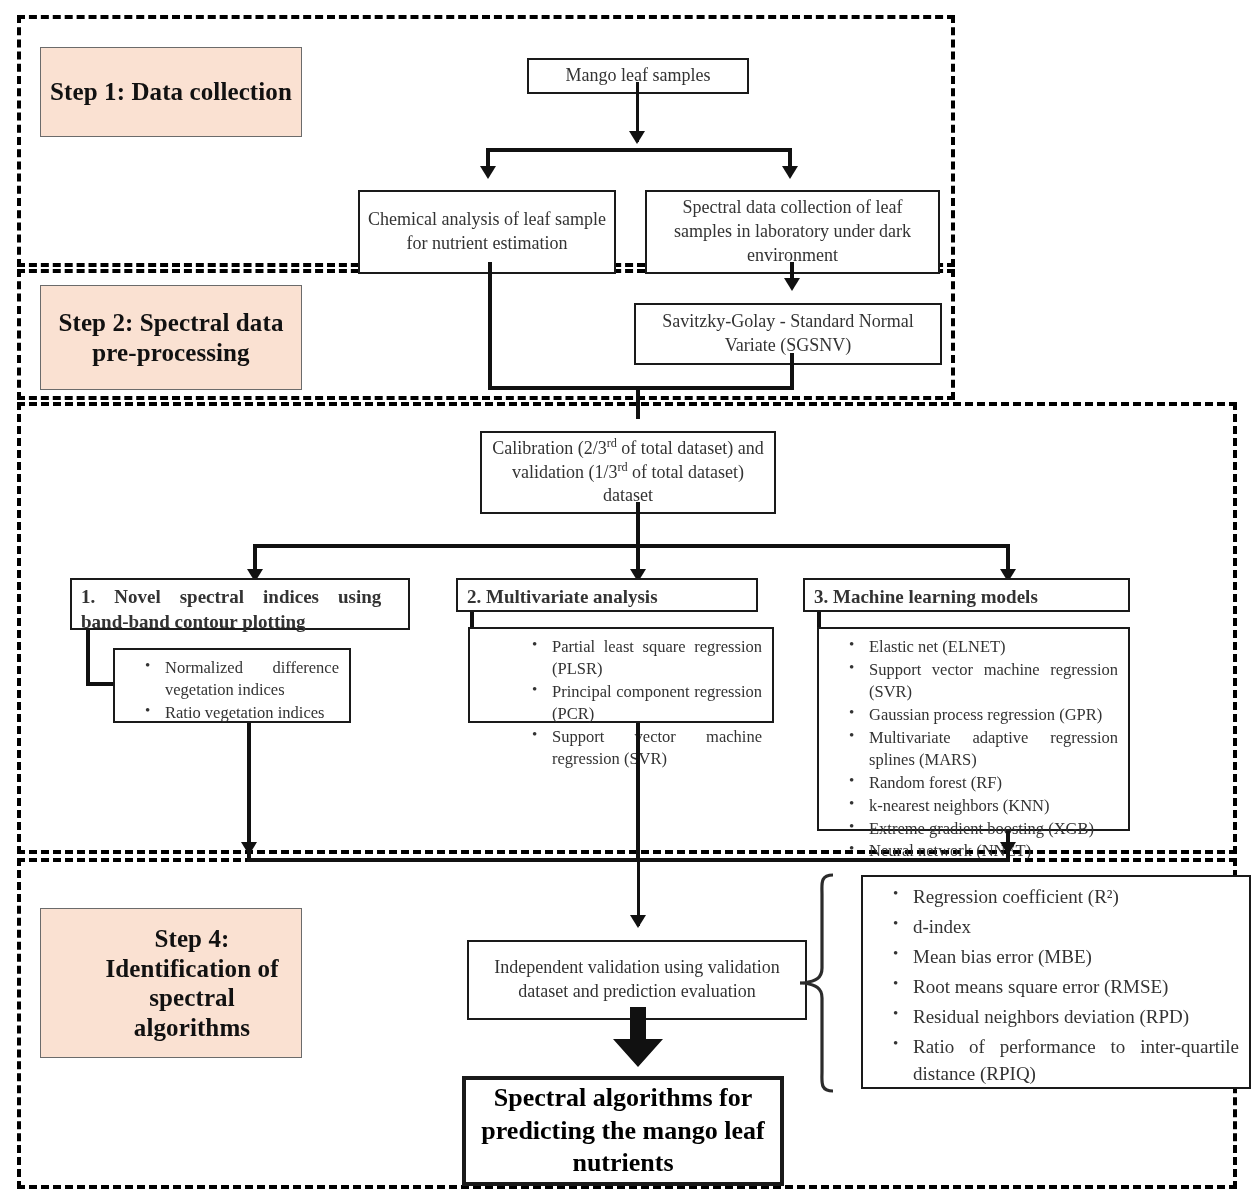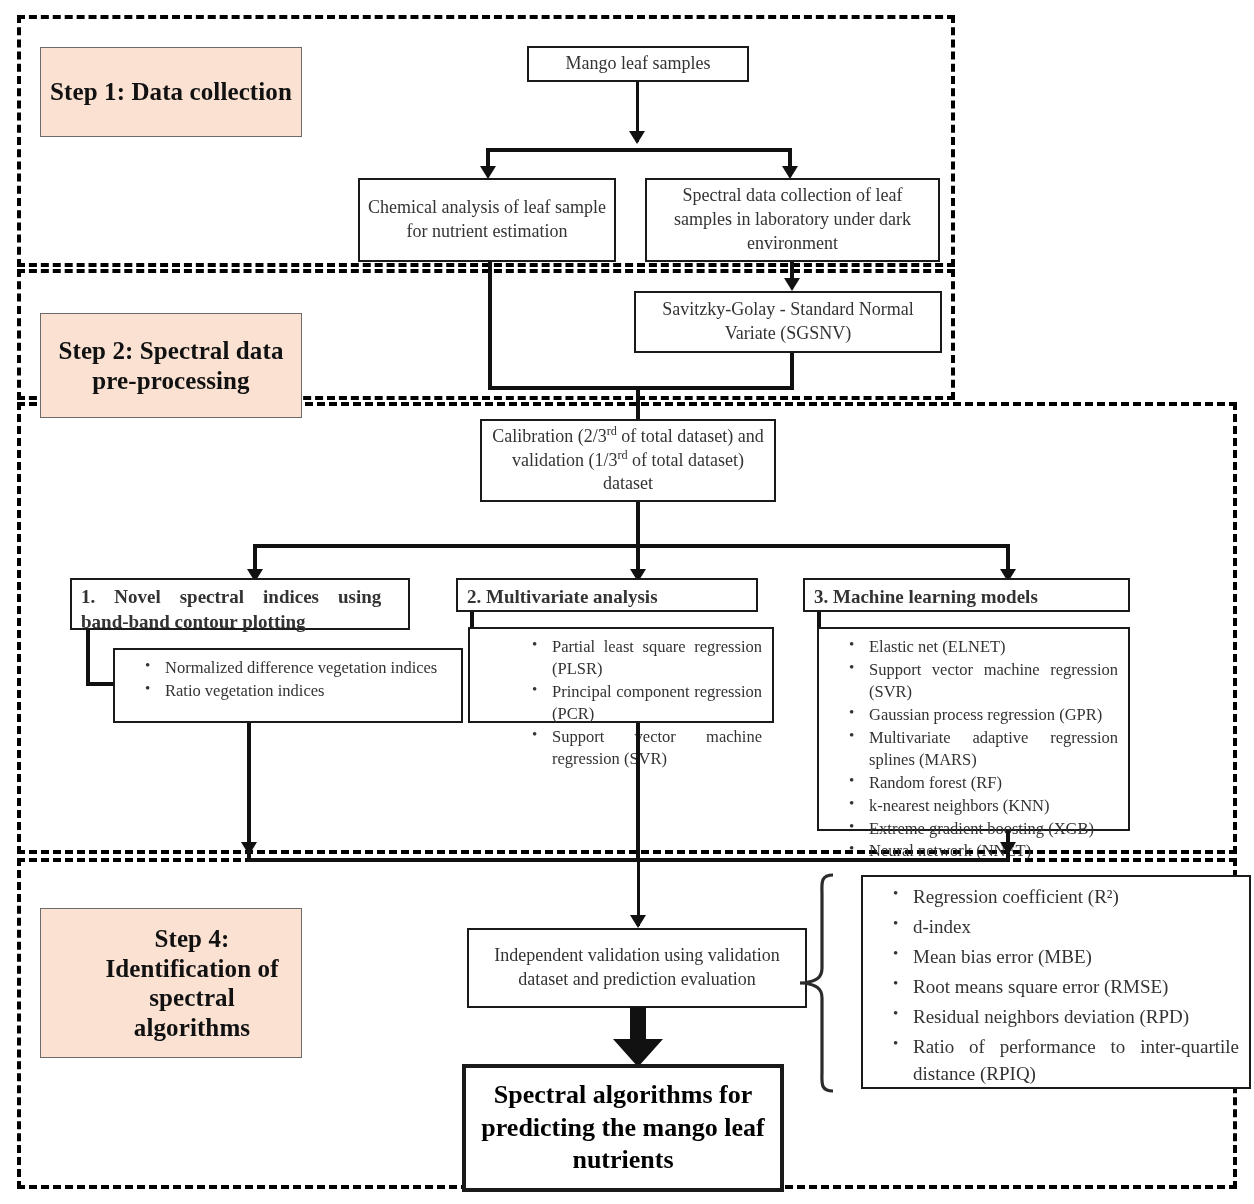--- a/index.html
+++ b/index.html
@@ -11,21 +11,21 @@
 
   
   .step-label{position:absolute;background:#FAE1D2;border:1px solid #6b6b6b;
       box-sizing:border-box;display:flex;align-items:center;justify-content:center;
       text-align:center;font-weight:bold;font-size:25px;line-height:1.18;
       letter-spacing:.1px;color:#111;padding:2px 6px;}
 
   
   .pbox{position:absolute;background:#fff;border:2px solid #1a1a1a;box-sizing:border-box;
       display:flex;align-items:center;justify-content:center;text-align:center;
-      font-size:18px;line-height:1.32;color:#333;padding:4px 8px;}
+      font-size:18px;line-height:1.32;color:#333;padding:4px 8px;margin-top:12px;}
   .pbox.heavy{border-width:4px;font-weight:bold;font-size:26px;line-height:1.25;color:#000;}
 
   
   .hbox{position:absolute;background:#fff;border:2px solid #1a1a1a;box-sizing:border-box;
       font-size:19px;line-height:1.3;color:#333;padding:5px 9px;text-align:justify;font-weight:bold;}
   .hbox .jt{text-align:justify;text-align-last:left;}
 
   
   .lbox{position:absolute;background:#fff;border:2px solid #1a1a1a;box-sizing:border-box;
       padding:7px 10px 7px 4px;}
@@ -49,21 +49,21 @@
 <body>
 
 <div id="root">
 
   <div class="step-zone" style="left:17px;top:15px;width:938px;height:252px;"></div>
   <div class="step-zone" style="left:17px;top:269px;width:938px;height:131px;"></div>
   <div class="step-zone" style="left:17px;top:402px;width:1220px;height:452px;"></div>
   <div class="step-zone" style="left:17px;top:858px;width:1220px;height:331px;"></div>
 
   <div class="step-label" style="left:40px;top:47px;width:262px;height:90px;">Step 1: Data collection</div>
-  <div class="step-label" style="left:40px;top:285px;width:262px;height:105px;margin-top:28px;">Step 2: Spectral data pre-processing</div>
+  <div class="step-label" style="left:40px;top:285px;width:262px;height:105px;">Step 2: Spectral data pre-processing</div>
   <div class="step-label" style="left:40px;top:908px;width:262px;height:150px;padding-left:48px;">Step 4: Identification of spectral algorithms</div>
 
   <div class="pbox" style="left:527px;top:46px;width:222px;height:36px;">Mango leaf samples</div>
 
   <div class="vline" style="left:636px;top:82px;width:3px;height:60px;"></div>
   <div class="arrow" style="left:629px;top:131px;"></div>
 
   <div class="hline th" style="left:486px;top:148px;width:306px;height:4px;"></div>
   <div class="vline th" style="left:486px;top:148px;width:4px;height:25px;"></div>
   <div class="vline th" style="left:788px;top:148px;width:4px;height:25px;"></div>
@@ -97,21 +97,21 @@
   <div class="vline th" style="left:1006px;top:544px;width:4px;height:32px;"></div>
   <div class="arrow" style="left:247px;top:569px;"></div>
   <div class="arrow" style="left:630px;top:569px;"></div>
   <div class="arrow" style="left:1000px;top:569px;"></div>
 
   <div class="hbox" style="left:70px;top:578px;width:340px;height:52px;">
     <div class="jt">1. Novel spectral indices using band-band contour plotting</div>
   </div>
   <div class="vline th" style="left:86px;top:630px;width:4px;height:56px;"></div>
   <div class="hline th" style="left:86px;top:682px;width:30px;height:4px;"></div>
-  <div class="lbox" style="left:113px;top:648px;width:350px;height:75px;">
+  <div class="lbox" style="left:113px;top:648px;width:238px;height:75px;">
     <ul>
       <li>Normalized difference vegetation indices</li>
       <li>Ratio vegetation indices</li>
     </ul>
   </div>
   <div class="vline th" style="left:247px;top:723px;width:4px;height:135px;"></div>
 
   <div class="hbox" style="left:456px;top:578px;width:302px;height:34px;">
     <div class="jt">2. Multivariate analysis</div>
   </div>
@@ -151,21 +151,21 @@
 
   <div class="vline" style="left:637px;top:858px;width:3px;height:68px;"></div>
   <div class="arrow" style="left:630px;top:915px;"></div>
 
   <div class="pbox" style="left:467px;top:928px;width:340px;height:80px;">Independent validation using validation dataset and prediction evaluation</div>
 
   <svg class="fatarrow" style="left:608px;top:1007px;" width="60" height="62" viewBox="0 0 60 62">
     <polygon points="22,0 38,0 38,32 55,32 30,60 5,32 22,32" fill="#111"></polygon>
   </svg>
 
-  <div class="pbox heavy" style="left:462px;top:1064px;width:322px;height:128px;">Spectral algorithms for predicting the mango leaf nutrients</div>
+  <div class="pbox heavy" style="left:462px;top:1064px;width:322px;height:110px;">Spectral algorithms for predicting the mango leaf nutrients</div>
 
   <svg style="position:absolute;left:800px;top:872px;" width="38" height="222" viewBox="0 0 38 222">
     <path d="M33 3 C20 3 22 12 22 22 L22 96 C22 106 16 109 4 111 C16 113 22 116 22 126 L22 200 C22 210 20 219 33 219" fill="none" stroke="#2b2b2b" stroke-width="3.2"></path>
     <path d="M4 111 L0 111" fill="none" stroke="#2b2b2b" stroke-width="3.2"></path>
   </svg>
 
   <div class="lbox big" style="left:833px;top:875px;width:390px;height:214px;margin-left:28px;">
     <ul>
       <li>Regression coefficient (R²)</li>
       <li>d-index</li>

